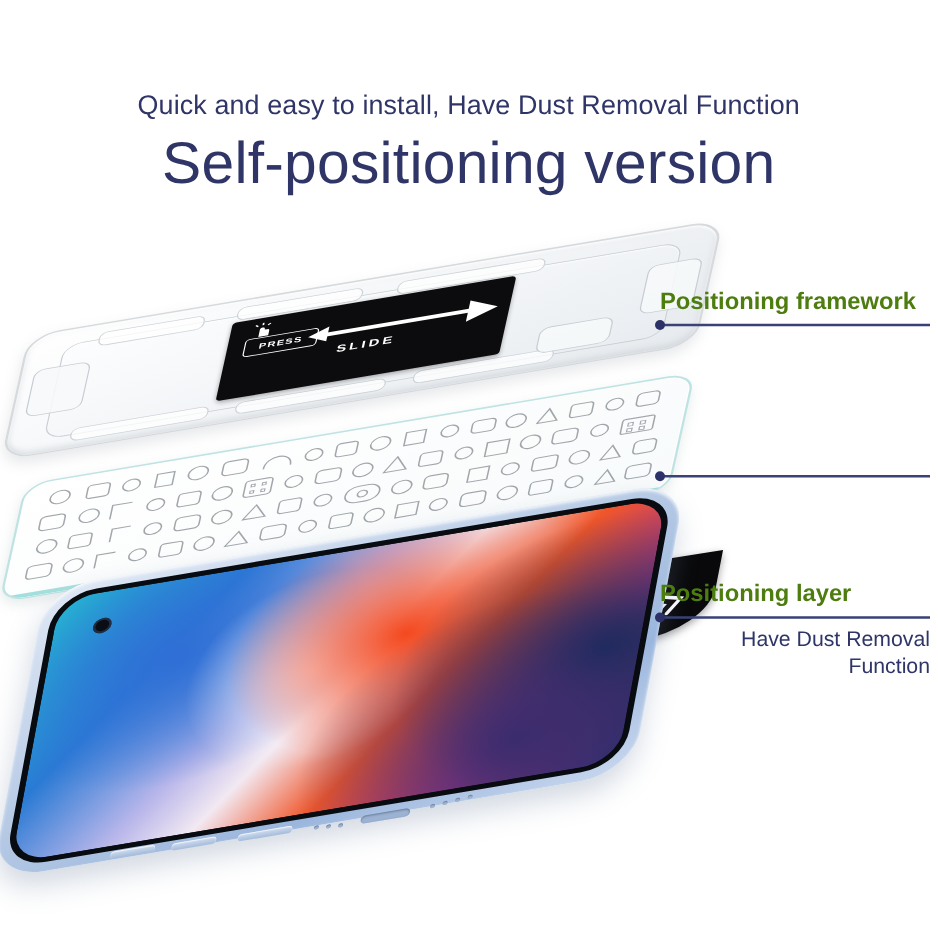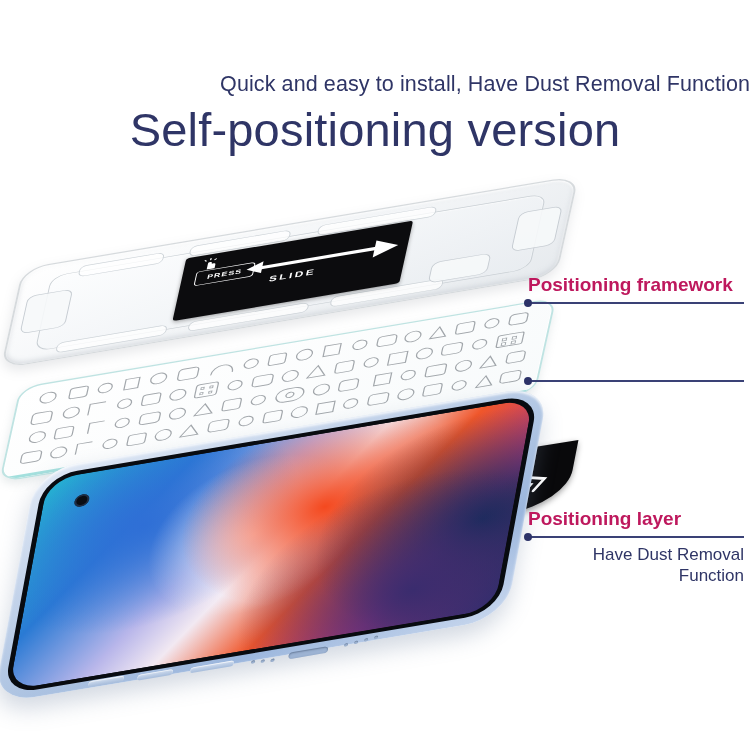--- a/index.html
+++ b/index.html
@@ -7,36 +7,36 @@
     width:750px;height:750px;
     background:#ffffff;
     font-family:"Liberation Sans","DejaVu Sans",sans-serif;
     overflow:hidden;position:relative;
   }
   #stage{position:absolute;inset:0;width:750px;height:750px;}
 
   
   .headline-sub{
     position:absolute;left:0;top:72px;width:750px;
-    text-align:right;color:#2f3566;
+    text-align:center;color:#2f3566;
     font-size:21.5px;font-weight:400;letter-spacing:.1px;
     white-space:nowrap;
   }
   .headline-main{
     position:absolute;left:0;top:102px;width:750px;
     text-align:center;color:#2f3566;
     font-size:47px;font-weight:400;letter-spacing:.2px;
     white-space:nowrap;
   }
 
   
   .callout{position:absolute;}
   .callout .lbl{
-    color:#be185d;font-weight:bold;font-size:19px;
-    white-space:nowrap;line-height:1;margin-top:43px;
+    color:#4d7c0f;font-weight:bold;font-size:19px;
+    white-space:nowrap;line-height:1;
   }
   .callout .rule{
     position:relative;height:2px;background:#3a4176;margin-top:8px;
   }
   .callout .rule .dot{
     position:absolute;left:-4px;top:-3px;
     width:8px;height:8px;border-radius:50%;background:#2c3268;
   }
   .callout .sub{
     color:#2f3566;font-size:17px;font-weight:400;line-height:1.22;

